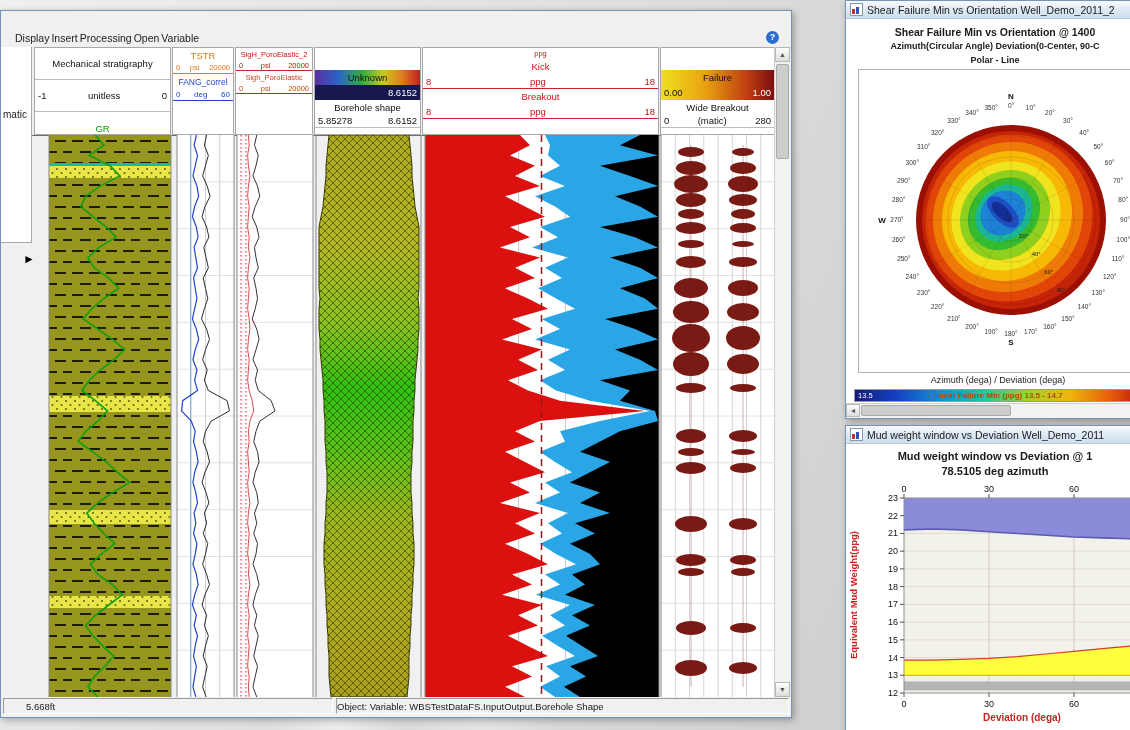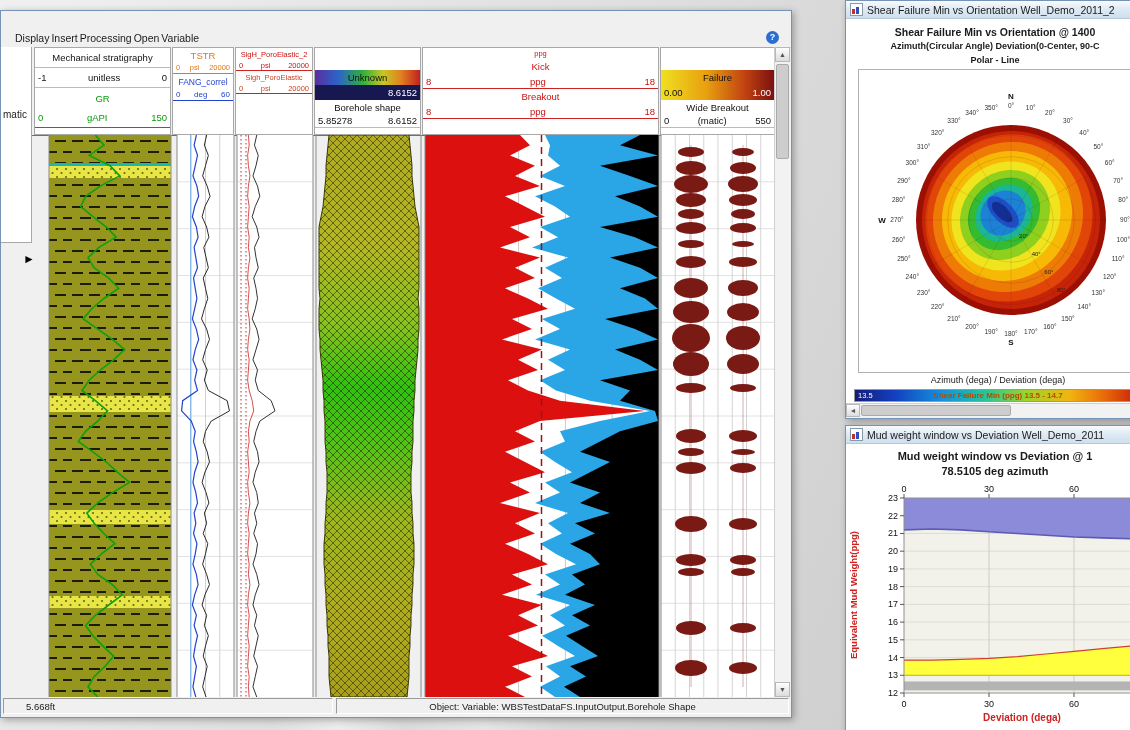--- a/index.html
+++ b/index.html
@@ -19,21 +19,21 @@
   .closebtn{margin-left:auto;width:15px;height:13px;border:1px solid #9aa8b8;background:linear-gradient(#fdfdfd,#dfe4ea);
     font-size:9px;line-height:11px;text-align:center;color:#444;cursor:default}
   .menubar{position:absolute;left:0;top:18px;right:0;height:18px;background:#f0f0f0;border-bottom:1px solid #d8d8d8;
     display:flex;align-items:center;gap:2px;padding-left:14px;font-size:10.5px}
   .menubar .mi{cursor:default}
   .helpico{position:absolute;right:12px;top:2px;width:13px;height:13px;border-radius:50%;background:#2a6fd0;color:#fff;
     font-size:9px;font-weight:bold;text-align:center;line-height:13px}
   
   .hdr{position:absolute;left:0;top:36px;width:775px;height:88px;background:#f0f0f0;border-bottom:1px solid #707070}
   .hcol{position:absolute;top:0;bottom:0;background:#fff;border:1px solid #a8a8a8;box-sizing:border-box;overflow:hidden}
-  .hr{display:flex;justify-content:space-between;align-items:center;padding:0 3px;font-size:9.5px;height:20px;box-sizing:border-box}
+  .hr{display:flex;justify-content:space-between;align-items:center;padding:0 3px;font-size:9.5px;height:32px;box-sizing:border-box}
   .hr.c{justify-content:center}
   .hr.tiny{font-size:7.5px;height:12px}
   .hr.u-green{border-bottom:1px solid #0a9a0a}
   .hr.u-orange{border-bottom:1px solid #e07818}
   .hr.u-blue{border-bottom:1px solid #2244cc}
   .hr.u-red{border-bottom:1px solid #cc2222}
   .hr.u-gray{border-bottom:1px solid #bbb}
   .tx-green{color:#0a9a0a}.tx-orange{color:#e07818}.tx-blue{color:#2244cc}
   .tx-red{color:#cc1111}.tx-red2{color:#cc4422}.tx-black{color:#111}
   .grad-unknown{background:linear-gradient(90deg,#5a2ea0,#2b64c8 22%,#2fae3e 45%,#c8c822 65%,#e08020 82%,#c02020)}
@@ -50,21 +50,21 @@
     box-sizing:border-box;font-size:7px;text-align:center;line-height:13px;color:#555}
   .vscroll .thumb{position:absolute;left:1px;width:13px;background:#cdcdcd;border:1px solid #aaa;border-radius:2px;box-sizing:border-box}
   .hscroll{position:absolute;left:0;right:0;height:14px;background:#f2f2f2;border-top:1px solid #d0d0d0}
   .hscroll .arr{position:absolute;top:0;width:14px;height:13px;background:linear-gradient(#fefefe,#dcdcdc);border:1px solid #b8b8b8;
     box-sizing:border-box;font-size:7px;text-align:center;line-height:12px;color:#555}
   .hscroll .thumb{position:absolute;top:1px;height:11px;background:#cdcdcd;border:1px solid #aaa;border-radius:2px;box-sizing:border-box}
   
   .statusbar{position:absolute;left:0;right:0;bottom:2px;height:18px;background:#f0f0f0;display:flex;gap:3px;padding:1px 2px;box-sizing:border-box;font-size:9.5px}
   .statusbar .cell{border:1px solid;border-color:#9a9a9a #fff #fff #9a9a9a;display:flex;align-items:center;box-sizing:border-box;overflow:hidden;white-space:nowrap}
   .statusbar .c1{width:330px;padding-left:22px}
-  .statusbar .c2{flex:1;justify-content:center}
+  .statusbar .c2{flex:1;justify-content:flex-start}
   
   .rheading1{position:absolute;left:0;right:0;text-align:center;font-size:10.5px;font-weight:bold;white-space:nowrap}
   .rheading2{position:absolute;left:0;right:0;text-align:center;font-size:9px;font-weight:bold;white-space:nowrap}
   .plotbox{position:absolute;border:1px solid #b0b0b0;background:#fff}
   .axislabel{position:absolute;text-align:center;font-size:9px;color:#222}
   .jetbar{position:absolute;height:13px;border:1px solid #999;box-sizing:border-box;overflow:hidden;
     background:linear-gradient(90deg,#141c7a 0%,#1340c0 14%,#1590dc 30%,#22c49e 45%,#9cd42a 60%,#f0b50e 75%,#e8650a 88%,#c21808 100%)}
   .jetbar .cb-min{position:absolute;left:3px;top:1px;color:#fff;font-size:7.5px}
   .jetbar .cb-label{position:absolute;left:0;right:0;top:1px;text-align:center;color:#b84a00;font-size:8px;font-weight:bold}
   svg{display:block}
@@ -184,21 +184,21 @@
         <div class="hr grad-failure" style="height:15px">
           <span class="tx-black">0.00</span>
           <span style="color:#fff">1.00</span>
         </div>
         <div class="hr c tx-black" style="height:14px">
             <span>Wide Breakout</span>
           </div>
         <div class="hr u-gray tx-black" style="height:14px">
           <span>0</span>
           <span>(matic)</span>
-          <span>550</span>
+          <span>280</span>
         </div>
       </div>
     </div>
 
     <div class="leftpanel">
       <span class="lbl">matic</span>
       <span class="tri">►</span>
     </div>
 
     <svg id="log-svg" width="775" height="562" viewBox="0 0 775 562" style="position:absolute;left:0;top:124px">

